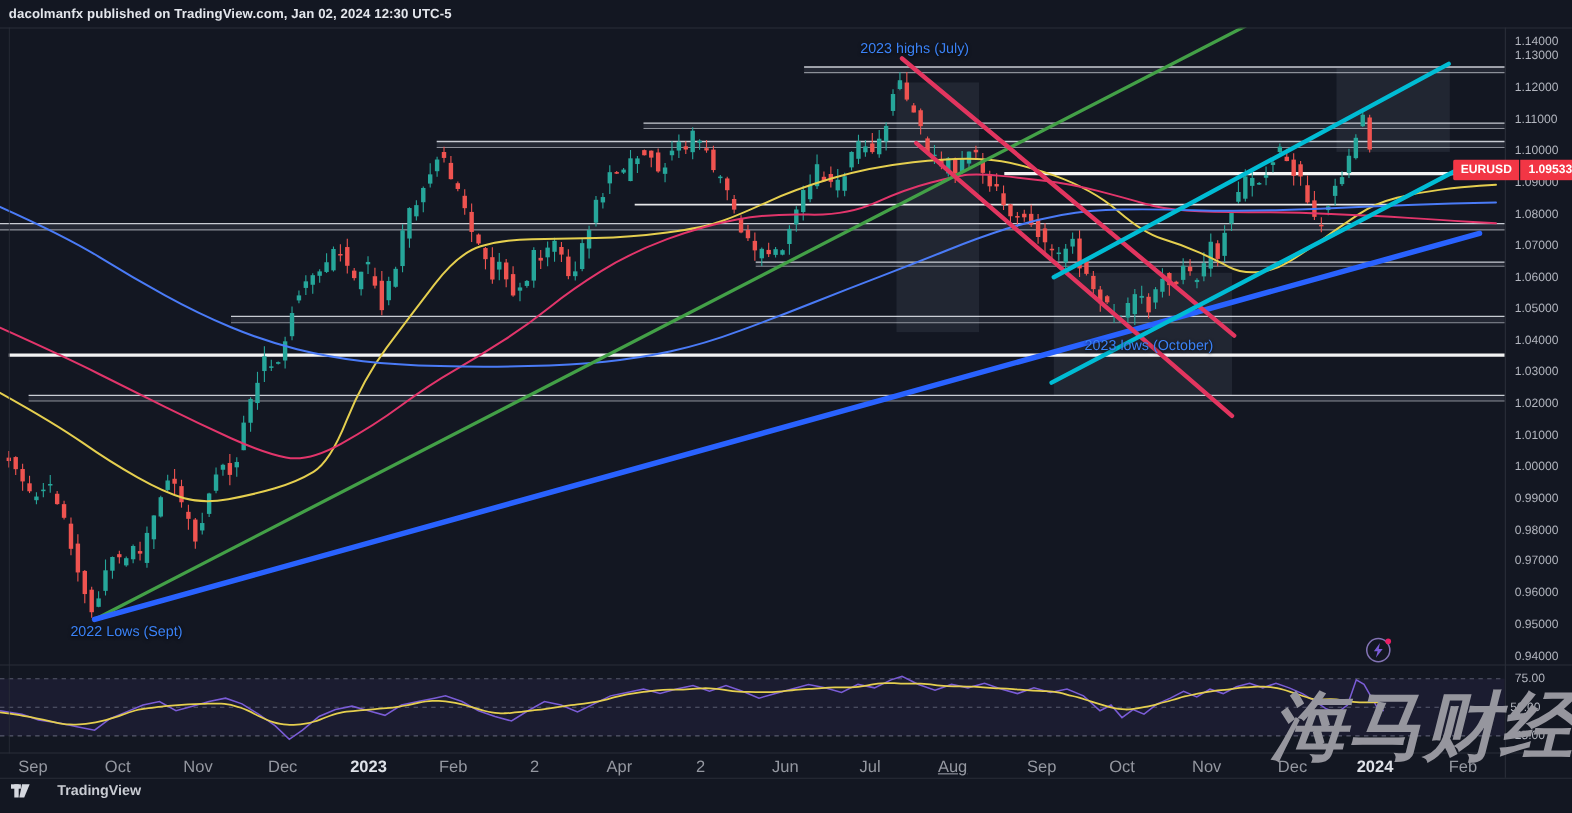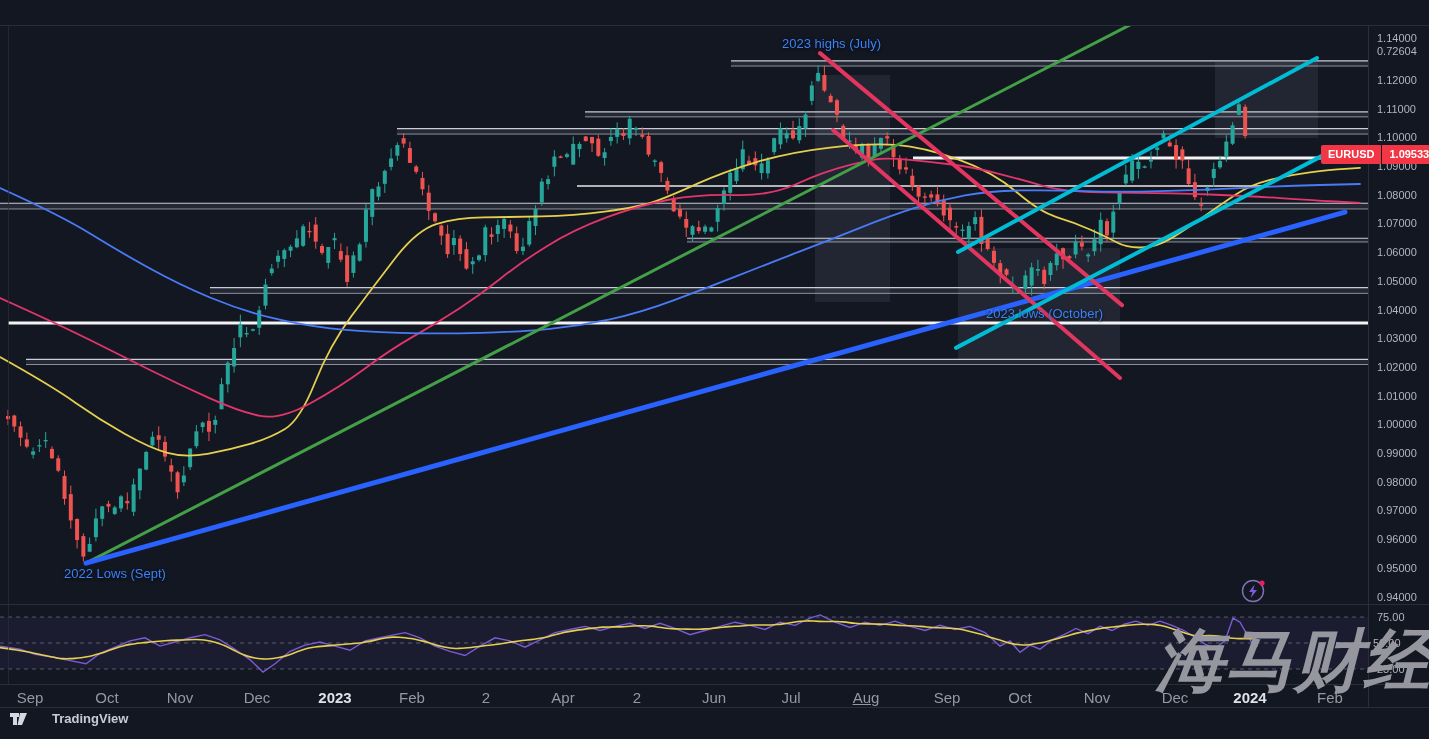--- a/index.html
+++ b/index.html
@@ -20,20 +20,21 @@
   #wm-url{position:absolute;left:1176px;top:697px;font-size:33px;font-weight:800;font-style:italic;
     color:#2e55e0;letter-spacing:9px;z-index:6;white-space:nowrap;}
   #footer{position:absolute;left:10px;top:711px;display:flex;align-items:center;gap:23px;z-index:3;}
   #footer .brand{font-size:13px;font-weight:700;color:#c9ccd3;}
   #flash{position:absolute;left:1239px;top:577px;z-index:3;}
 </style>
 </head>
 <body>
 
 <div id="stage">
+  <div id="byline">dacolmanfx published on TradingView.com, Jan 02, 2024 12:30 UTC-5</div>
 
   <svg id="chart" width="1429" height="739">
       <defs>
         <clipPath id="mainClip">
           <rect x="0" y="25" width="1368" height="579"></rect>
         </clipPath>
         <clipPath id="rsiClip">
           <rect x="0" y="605" width="1368" height="79"></rect>
         </clipPath>
       </defs>
@@ -491,21 +492,21 @@
   <div class="anno" id="anno1" style="left: 986px; top: 306px;">2023 lows (October)</div>
   <div class="anno" id="anno2" style="left: 64px; top: 566px;">2022 Lows (Sept)</div>
 
   <div id="badge">
     <span>EURUSD</span>
     <span>1.09533</span>
   </div>
 
   <div id="price-axis">
       <div class="plabel" style="top: 15px; left: 4px; margin-top: 17px;">1.14000</div>
-      <div class="plabel" style="top: 45.2px; left: 4px;">0.72604</div>
+      <div class="plabel" style="top: 45.2px; left: 4px;">1.13000</div>
       <div class="plabel" style="top: 73.9px; left: 4px;">1.12000</div>
       <div class="plabel" style="top: 102.6px; left: 4px;">1.11000</div>
       <div class="plabel" style="top: 131.3px; left: 4px;">1.10000</div>
       <div class="plabel" style="top: 160px; left: 4px;">1.09000</div>
       <div class="plabel" style="top: 188.7px; left: 4px;">1.08000</div>
       <div class="plabel" style="top: 217.4px; left: 4px;">1.07000</div>
       <div class="plabel" style="top: 246.1px; left: 4px;">1.06000</div>
       <div class="plabel" style="top: 274.8px; left: 4px;">1.05000</div>
       <div class="plabel" style="top: 303.5px; left: 4px;">1.04000</div>
       <div class="plabel" style="top: 332.2px; left: 4px;">1.03000</div>

